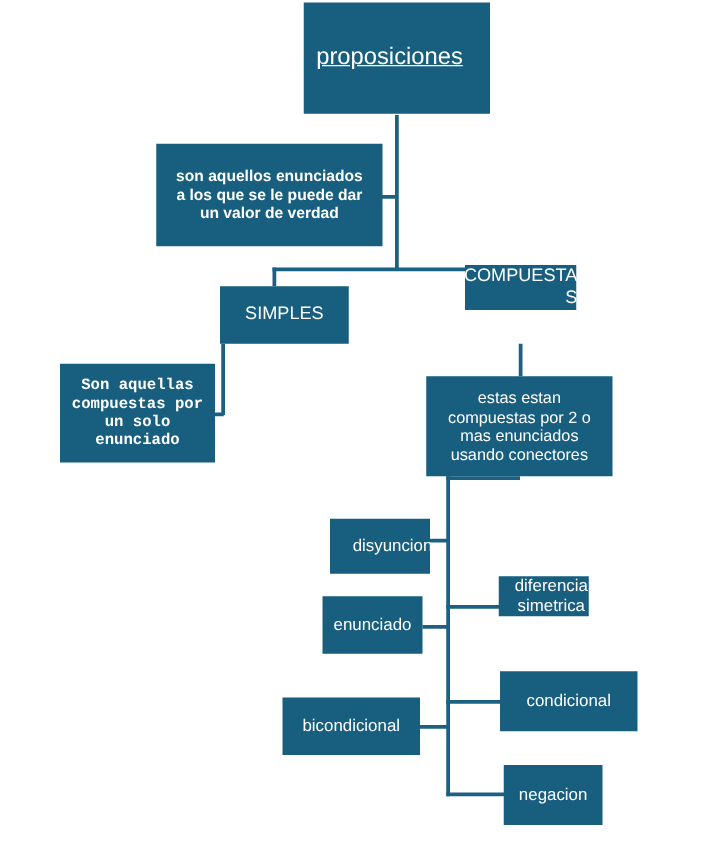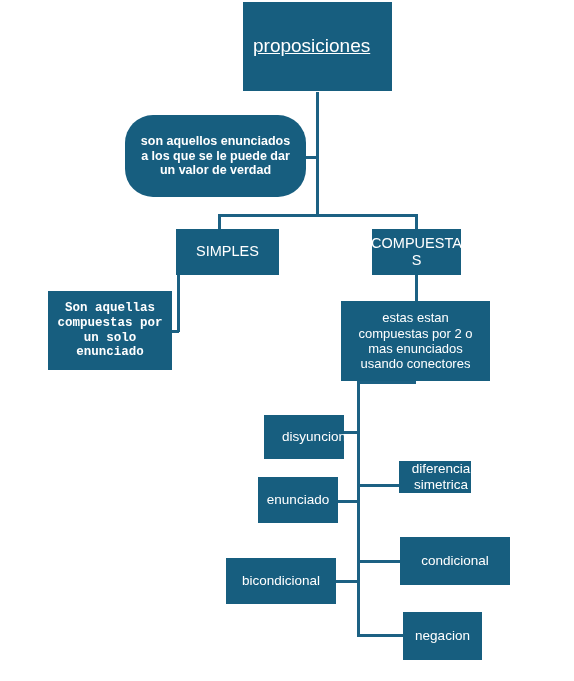--- a/index.html
+++ b/index.html
@@ -80,27 +80,27 @@
   <div class="line line-h" style="left:344px; top:431px; width:15px;"></div>
   <div class="line line-h" style="left:338px; top:500px; width:21px;"></div>
   <div class="line line-h" style="left:336px; top:580px; width:23px;"></div>
 
   <div class="line line-h" style="left:357px; top:484px; width:44px;"></div>
   <div class="line line-h" style="left:357px; top:560px; width:45px;"></div>
   <div class="line line-h" style="left:357px; top:634px; width:48px;"></div>
 
   <div class="node n-title" style="left:243px; top:2px; width:149px; height:89px;">proposiciones</div>
 
-  <div class="node n-desc" style="left:125px; top:115px; width:181px; height:82px;border-radius:28px;">son aquellos enunciados
+  <div class="node n-desc" style="left:125px; top:115px; width:181px; height:82px;">son aquellos enunciados
 a los que se le puede dar
 un valor de verdad</div>
 
   <div class="node n-cat" style="left:176px; top:229px; width:103px; height:46px;">SIMPLES</div>
 
-  <div class="node n-cat" style="left:372px; top:229px; width:89px; height:46px;">COMPUESTA
+  <div class="node n-cat" style="left:372px; top:212px; width:89px; height:36px;text-align:right;">COMPUESTA
 S</div>
 
   <div class="node n-desc" style="left:48px; top:291px; width:124px; height:79px;font-family:Liberation Mono, monospace;">Son aquellas
 compuestas por
 un solo
 enunciado</div>
 
   <div class="node n-desc2" style="left:341px; top:301px; width:149px; height:80px;">estas estan
 compuestas por 2 o
 mas enunciados

